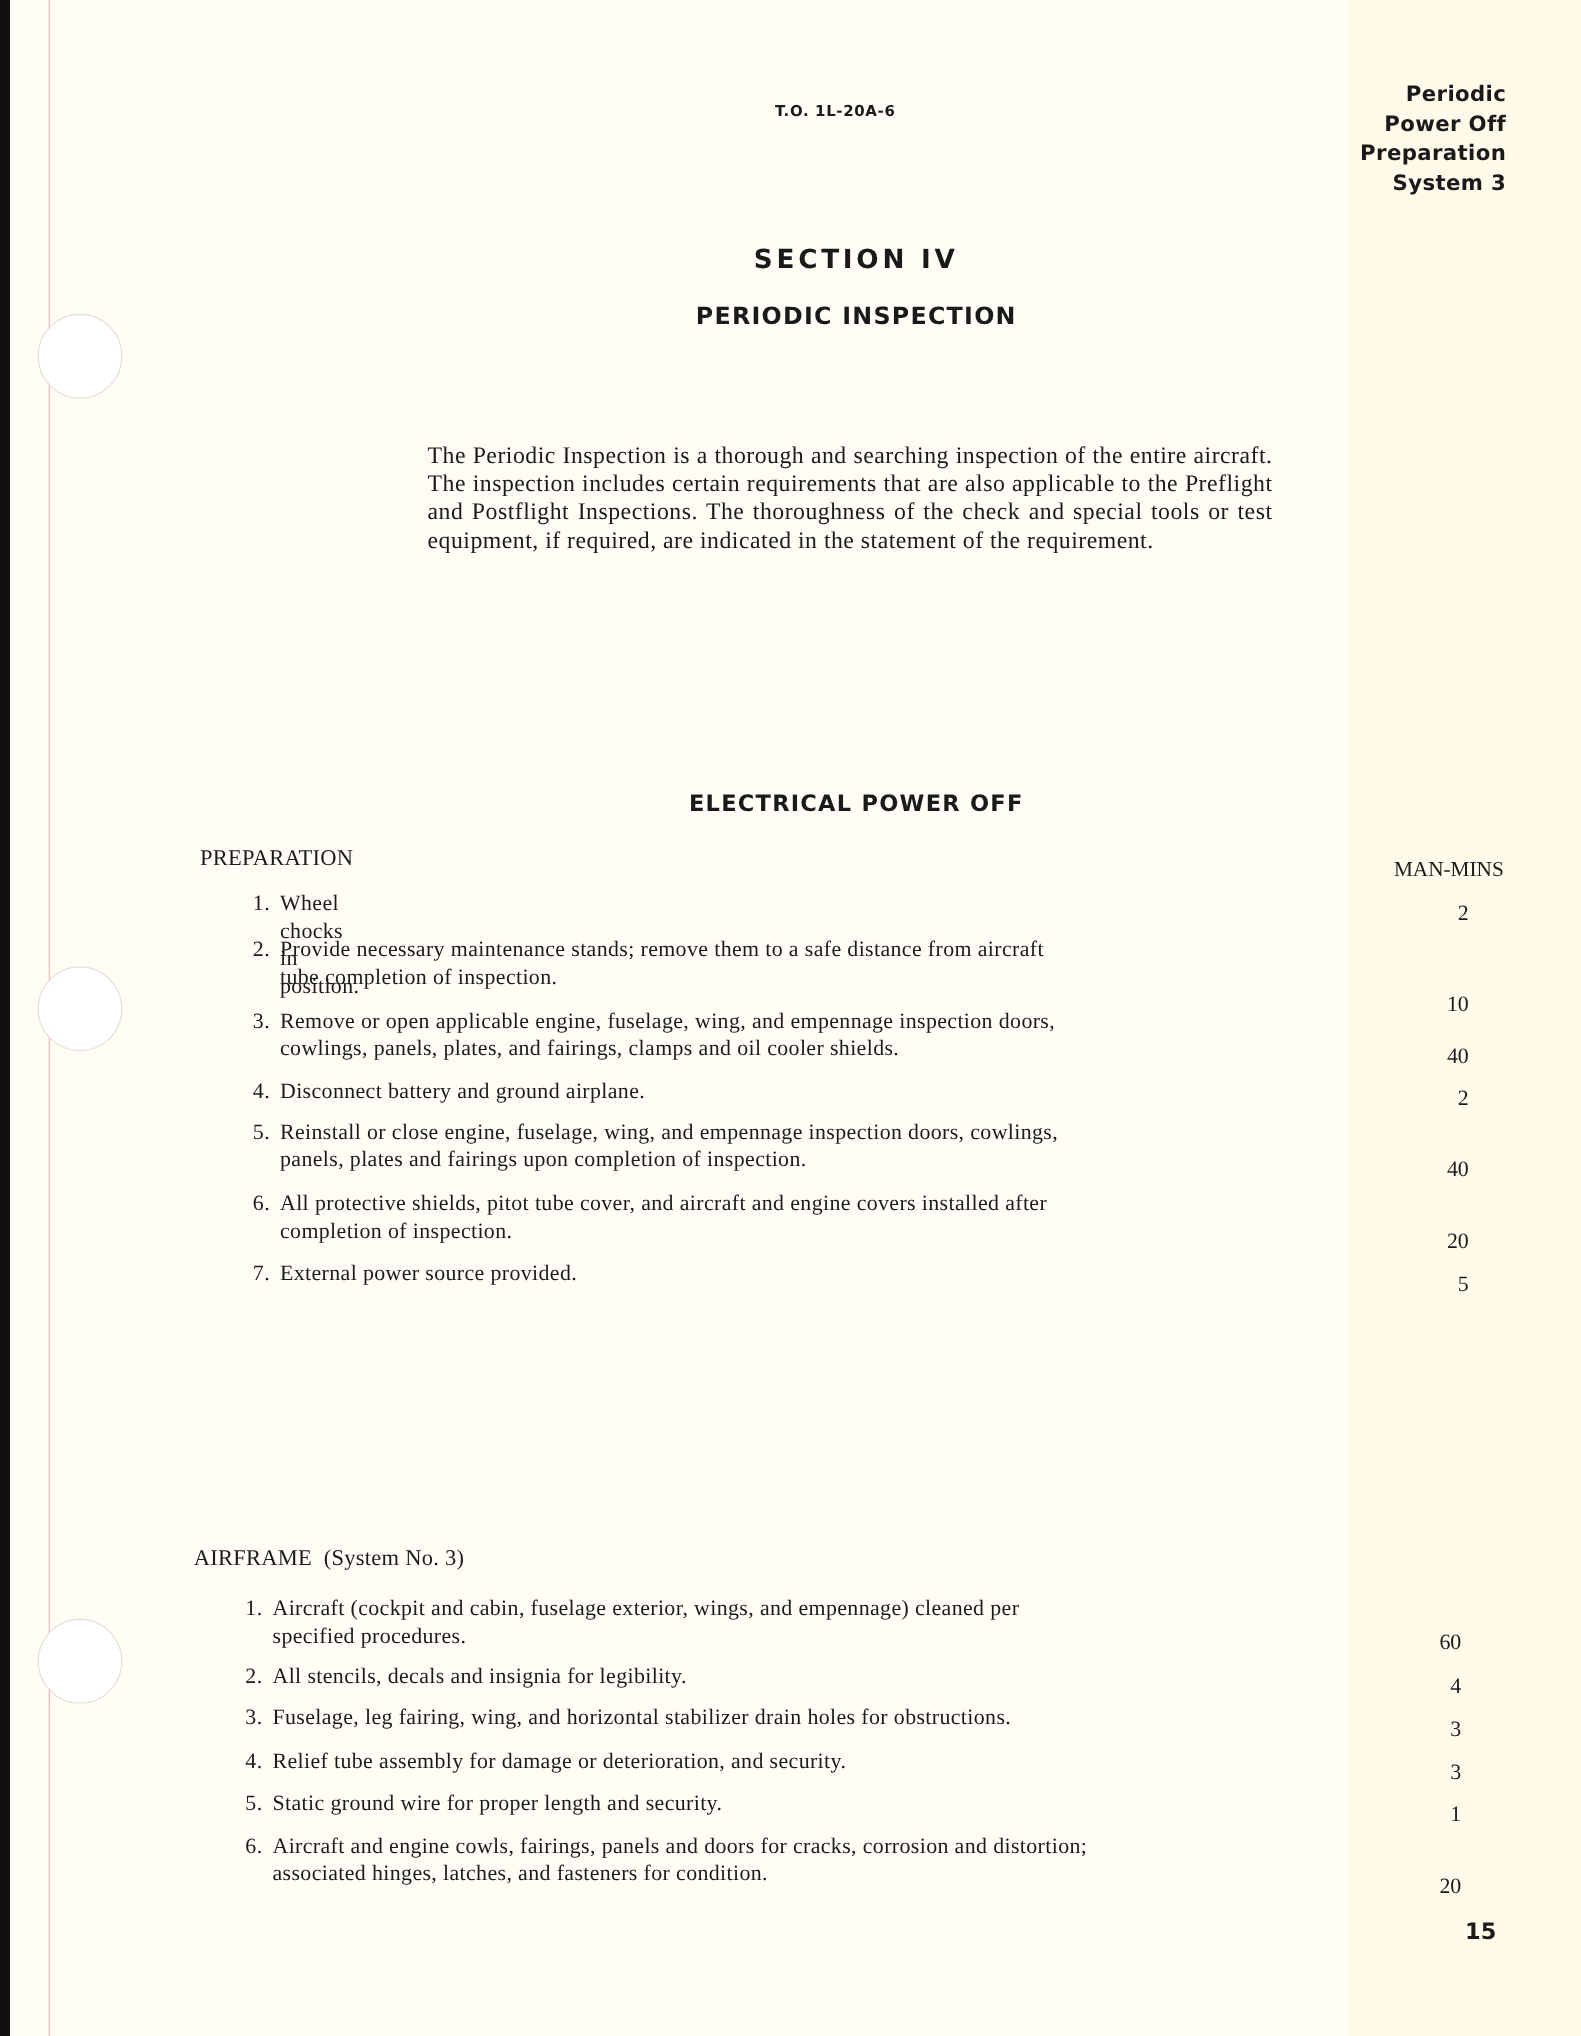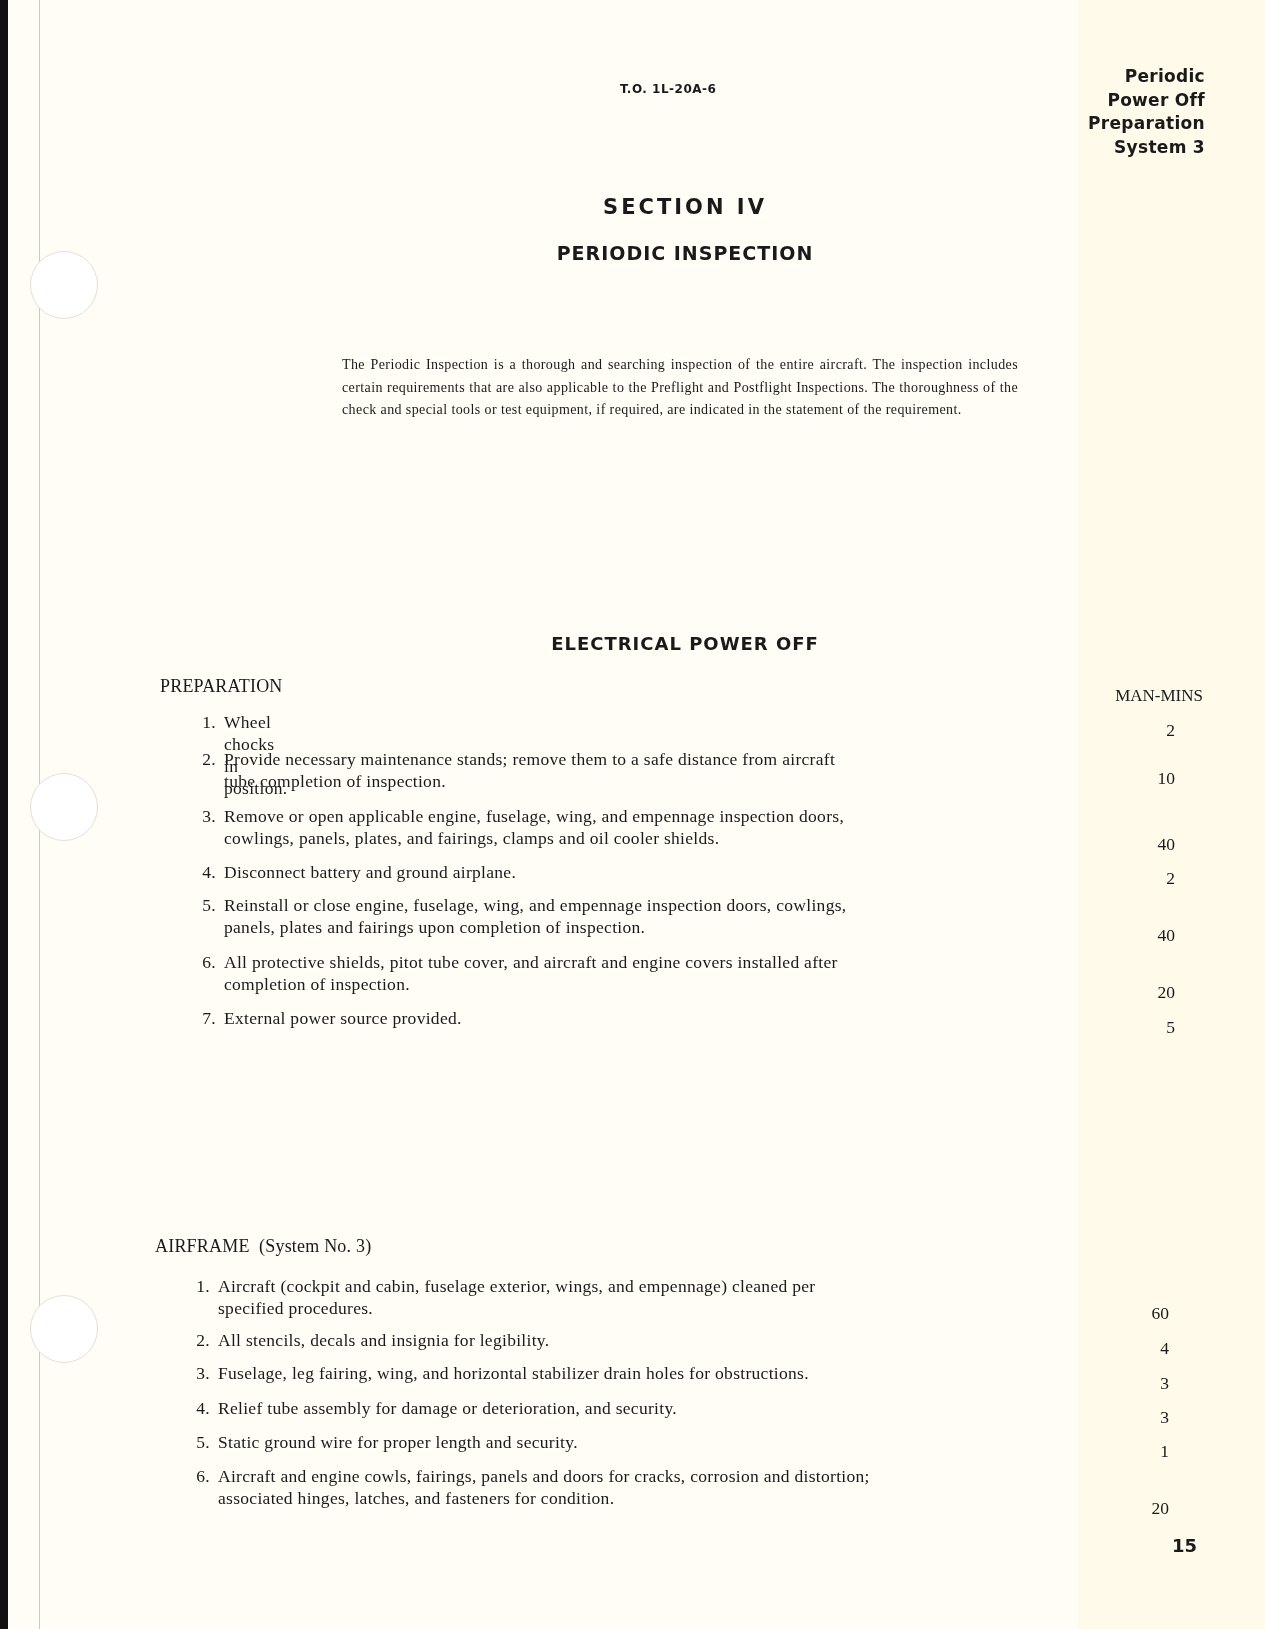--- a/index.html
+++ b/index.html
@@ -7,21 +7,21 @@
        font-family:"Liberation Serif","DejaVu Serif",serif;color:#1a1a1a;}
   .edge-left{position:absolute;left:0;top:0;width:8px;height:1629px;background:#111;}
   .margin-line{position:absolute;left:39px;top:0;width:1px;height:1629px;background:#f2b8c0;}
   .right-tint{position:absolute;left:1078px;top:0;width:187px;height:1629px;background:#fffaea;}
   .punch{position:absolute;left:30px;width:66px;height:66px;border-radius:50%;background:#fff;border:1px solid #e6e0d6;}
   .sans{font-family:"DejaVu Sans","Liberation Sans",sans-serif;}
   .hdr-to{position:absolute;left:620px;top:62px;font-size:12px;font-weight:bold;letter-spacing:0.5px;margin-top:20px;}
   .side-tab{position:absolute;right:60px;top:65px;text-align:right;font-size:17px;font-weight:bold;line-height:23.5px;letter-spacing:0.3px;}
   .sec-title{position:absolute;left:0;width:1370px;text-align:center;font-size:21px;font-weight:bold;letter-spacing:3px;}
   .sub-title{position:absolute;left:0;width:1370px;text-align:center;font-size:19px;font-weight:bold;letter-spacing:1px;}
-  .intro{position:absolute;left:342px;width:676px;font-size:14px;line-height:22.5px;text-align:justify;letter-spacing:0.4px;}
+  .intro{position:absolute;left:342px;width:676px;font-size:19px;line-height:22.5px;text-align:justify;letter-spacing:0.4px;}
   .intro p{margin:0 0 8px 0;}
   .group-label{position:absolute;font-size:18px;letter-spacing:0.2px;}
   .colhdr{position:absolute;right:62px;font-size:17px;}
   .item{position:absolute;font-size:17.5px;line-height:22px;letter-spacing:0.3px;}
   .item .num{position:absolute;left:0;width:24px;text-align:right;}
   .item .txt{position:absolute;left:32px;}
   .mins{position:absolute;font-size:17.5px;text-align:right;width:60px;}
   .page-num{position:absolute;left:1172px;top:1535px;font-size:18px;font-weight:bold;}
 </style>
 </head>
@@ -59,21 +59,21 @@
   <span class="num">1.</span>
   <span class="txt">Wheel chocks in position.</span>
 </div>
 <div class="mins" style="left:1115px;top:720px">2</div>
 
 <div class="item" style="left:192px;top:748px">
   <span class="num">2.</span>
   <span class="txt" style="white-space:nowrap">Provide necessary maintenance stands; remove them to a safe distance from aircraft</span>
   <span class="txt" style="top:22px;white-space:nowrap">tube completion of inspection.</span>
 </div>
-<div class="mins" style="left:1115px;top:768px">10</div>
+<div class="mins" style="left:1115px;top:793px">10</div>
 
 <div class="item" style="left:192px;top:805px">
   <span class="num">3.</span>
   <span class="txt" style="white-space:nowrap">Remove or open applicable engine, fuselage, wing, and empennage inspection doors,</span>
   <span class="txt" style="top:22px;white-space:nowrap">cowlings, panels, plates, and fairings, clamps and oil cooler shields.</span>
 </div>
 <div class="mins" style="left:1115px;top:834px">40</div>
 
 <div class="item" style="left:192px;top:861px">
   <span class="num">4.</span>

